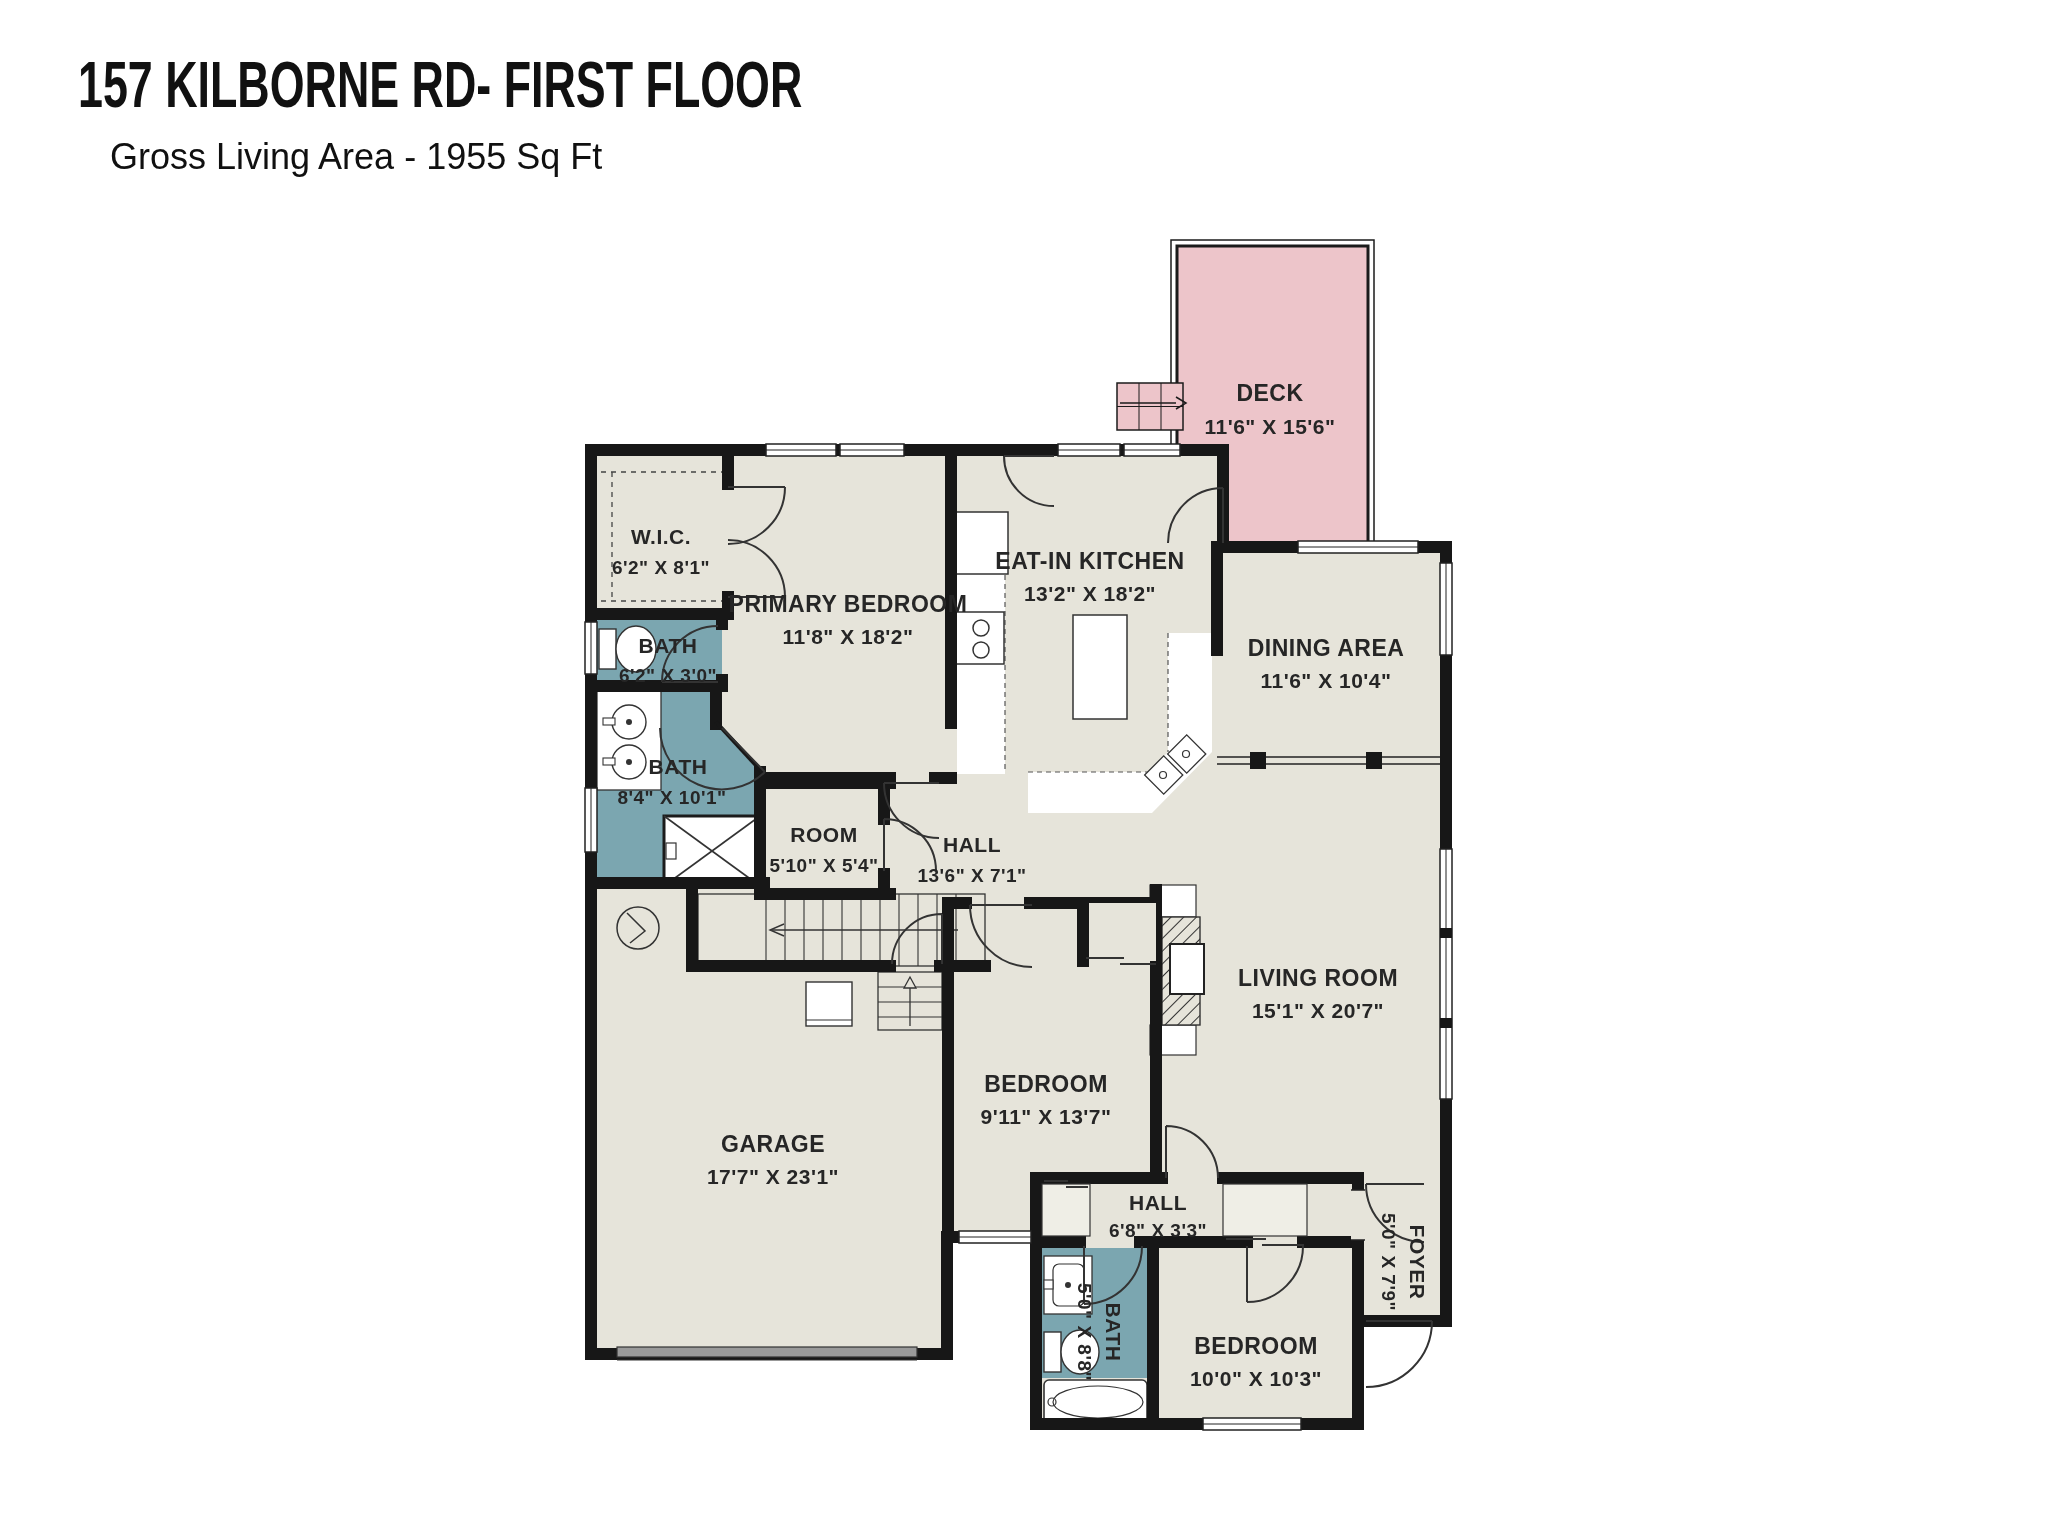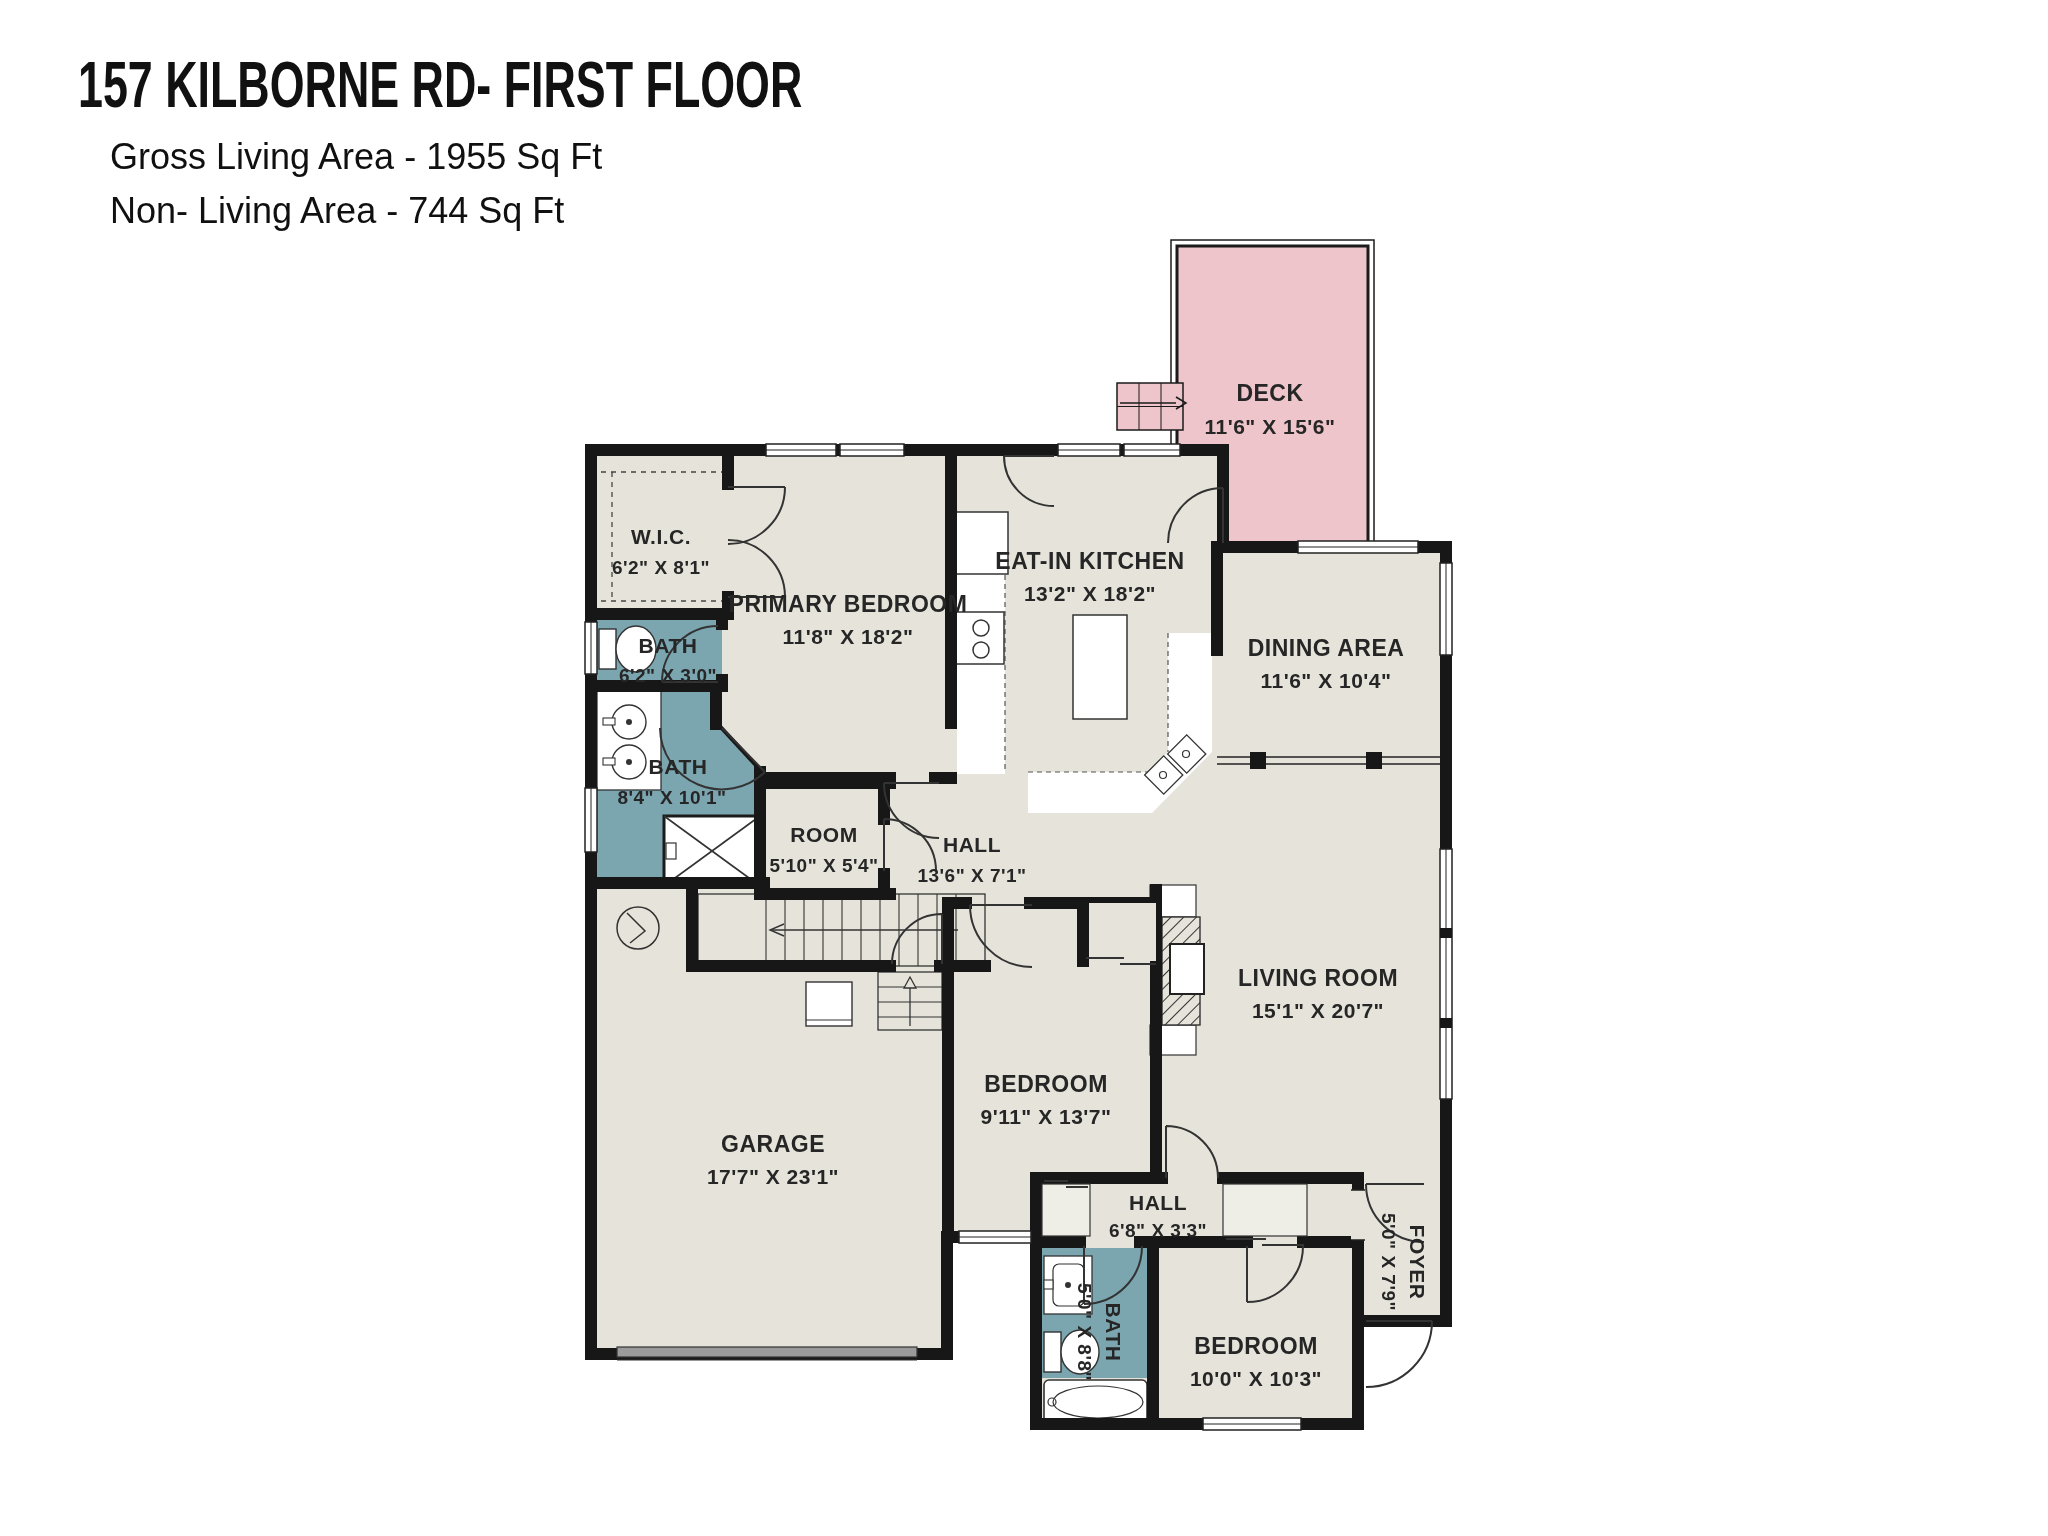--- a/index.html
+++ b/index.html
@@ -18,21 +18,20 @@
   text.rdims-sm{font-size:19px;}
 </style>
 </head>
 <body>
 
 <div id="canvas">
 
   <div class="header">
     <h1>157 KILBORNE RD- FIRST FLOOR</h1>
     <div class="sub">Gross Living Area - 1955 Sq Ft</div>
-    <div class="sub">Non- Living Area - 744 Sq Ft</div>
   </div>
 
   <svg width="2048" height="1536" viewBox="0 0 2048 1536">
     <defs>
       <pattern id="hatch" width="9" height="9" patternUnits="userSpaceOnUse" patternTransform="rotate(45)">
         <rect width="9" height="9" fill="#e6e4da"></rect>
         <line x1="0" y1="0" x2="0" y2="9" stroke="#333" stroke-width="2"></line>
       </pattern>
     </defs>
 

